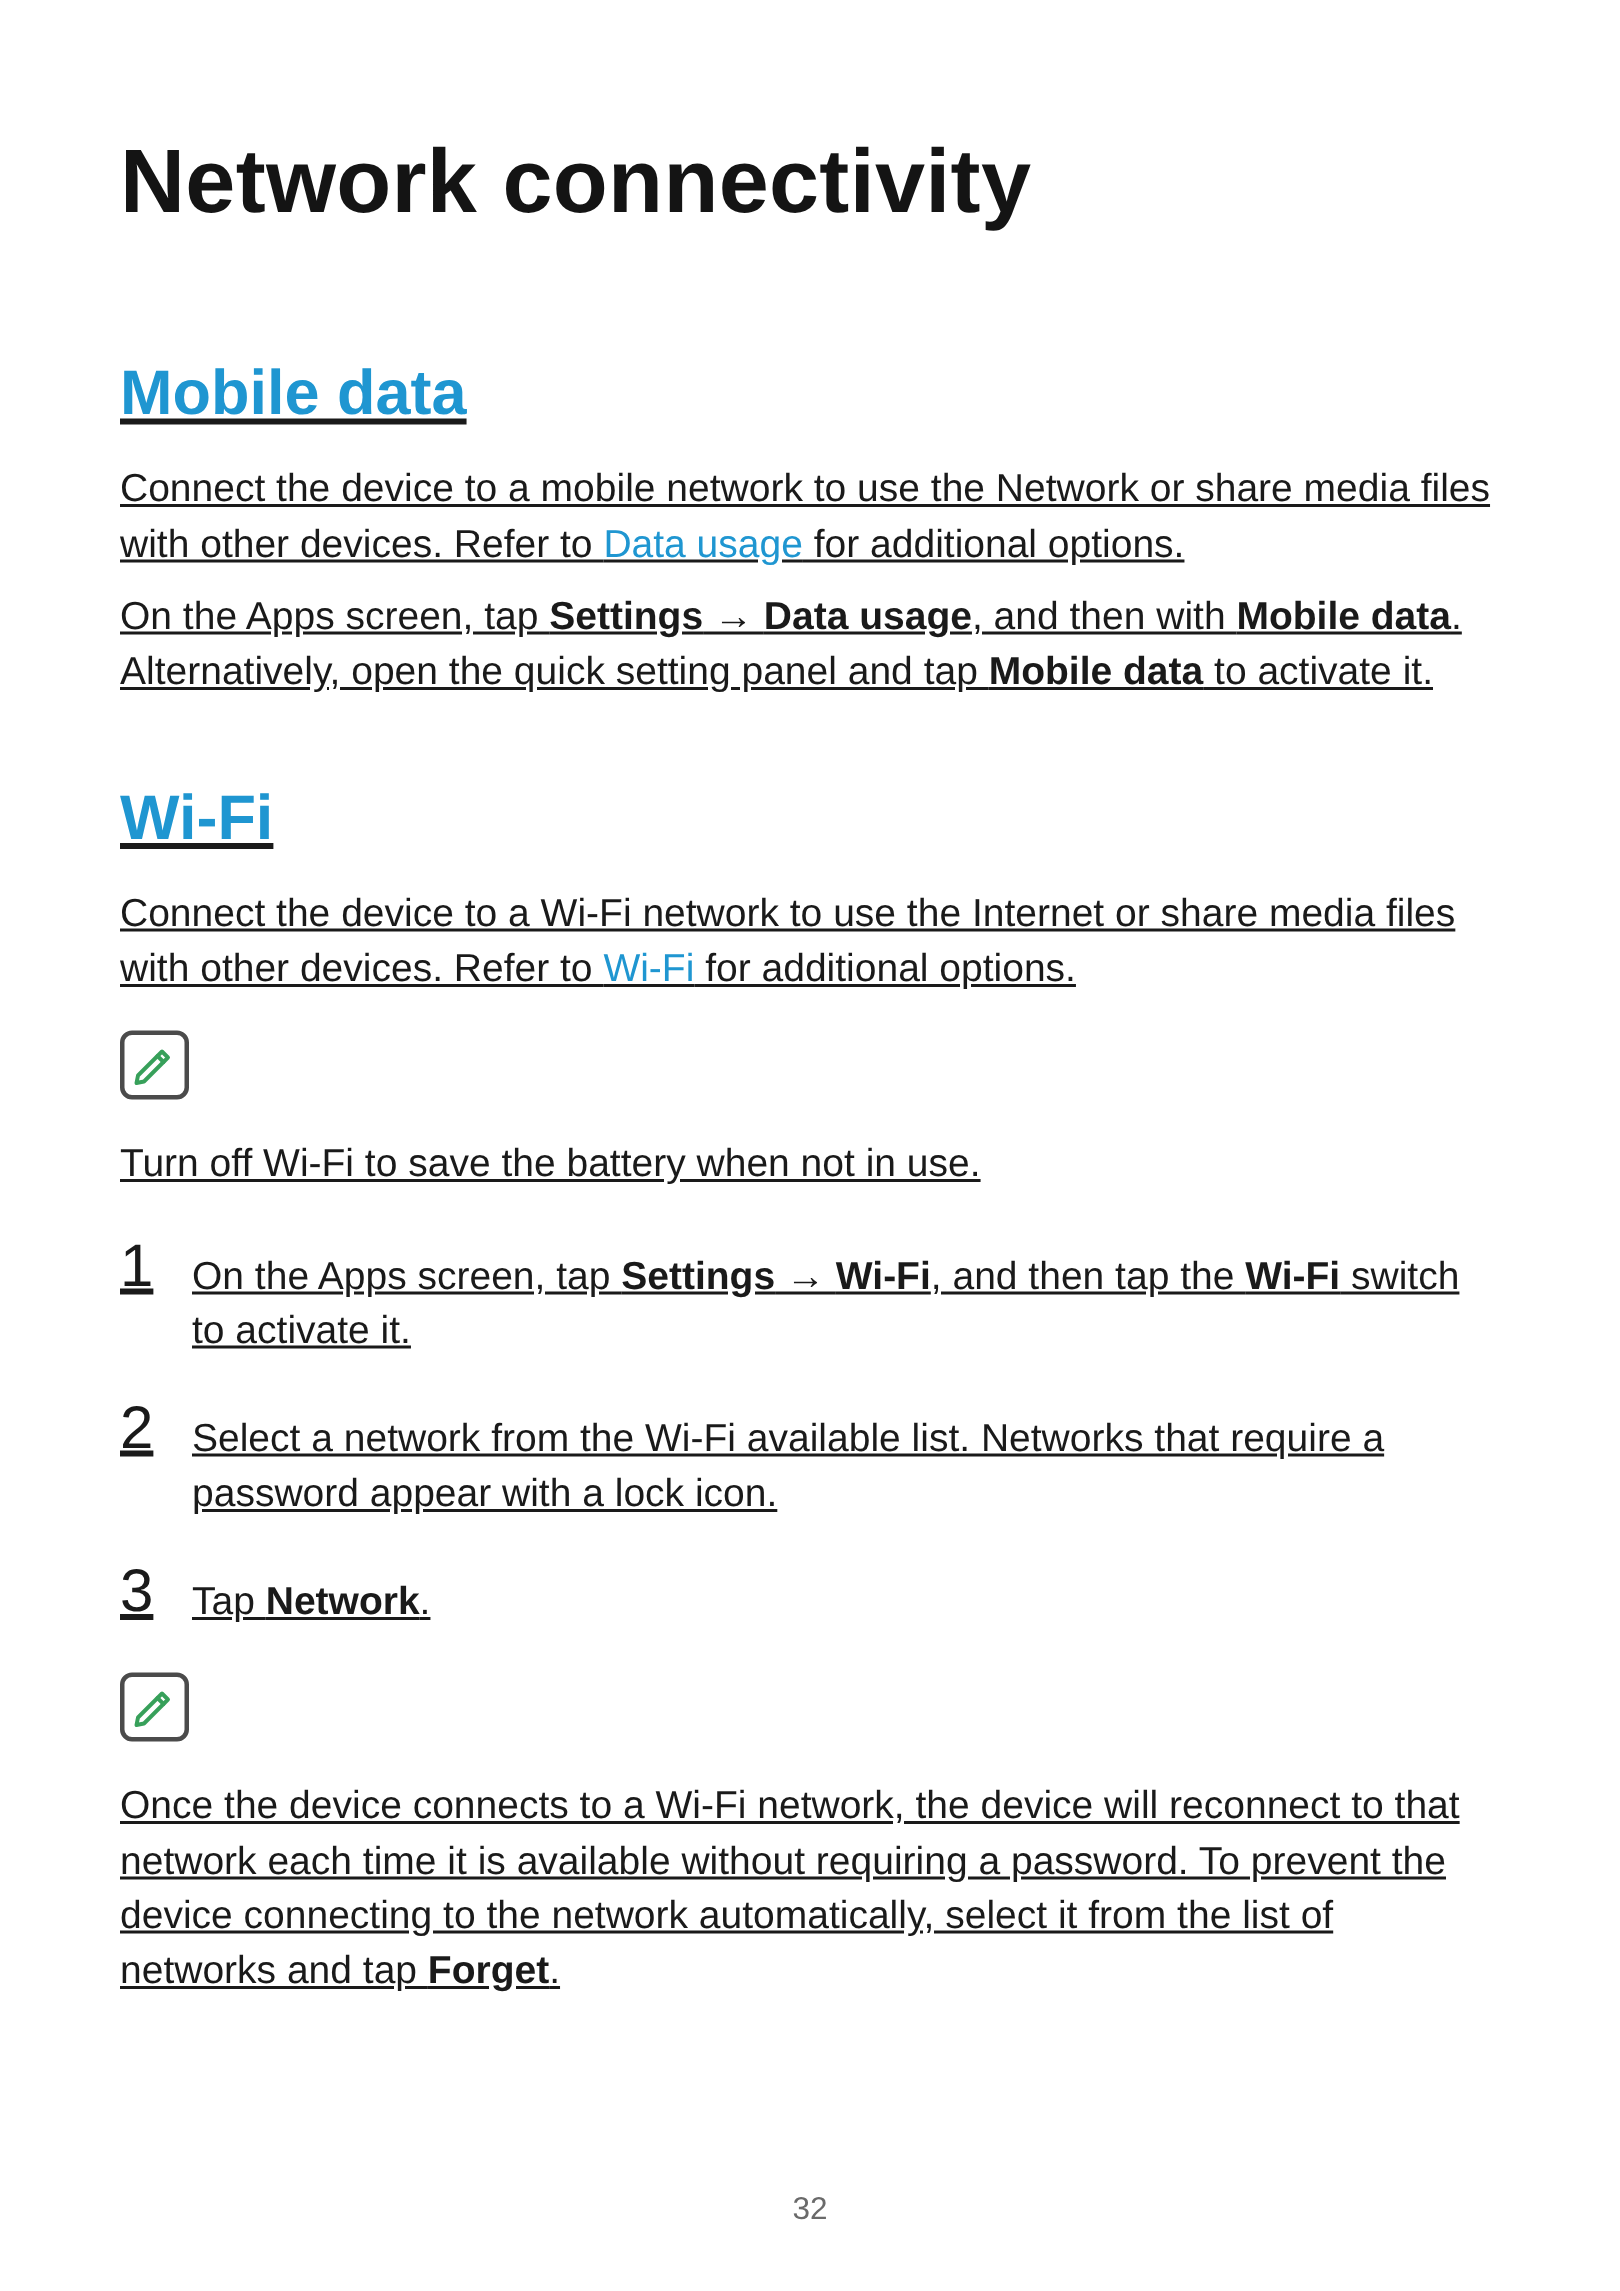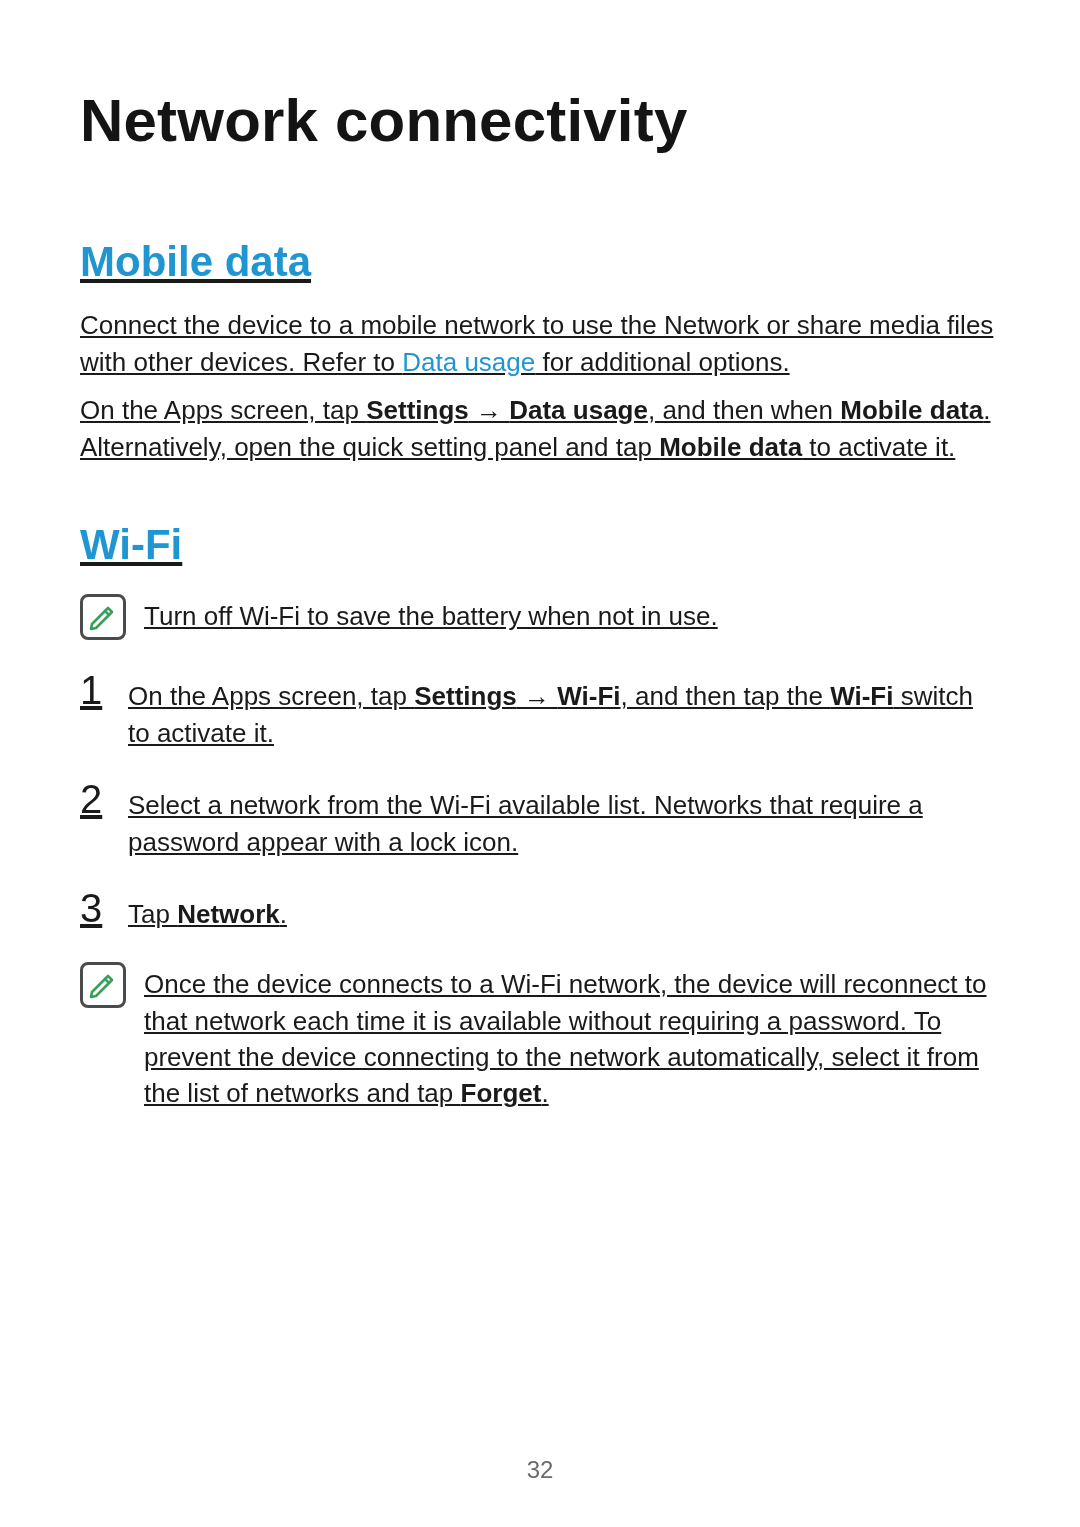--- a/index.html
+++ b/index.html
@@ -48,20 +48,21 @@
     text-decoration: none;
   }
   .bold { font-weight: 700; }
   .arrow { font-weight: 400; }
   
   .note-row {
     display: flex;
     align-items: flex-start;
     gap: 18px;
     margin: 22px 0 30px 0;
+    flex-direction: column;
   }
   .note-row.spaced { margin-top: 14px; margin-bottom: 0; }
   .note-icon {
     flex: 0 0 46px;
     width: 46px;
     height: 46px;
     border: 3px solid #4b4b4b;
     border-radius: 8px;
     box-sizing: border-box;
     display: flex;
@@ -87,46 +88,49 @@
     text-align: left;
     font-family: "Segoe UI Light", "Segoe UI", "Helvetica Neue", Arial, sans-serif;
   }
   .step-text { flex: 1 1 auto; padding-top: 8px; }
   .steps-block { margin-top: 20px; }
   .page-number {
     position: absolute;
     bottom: 40px;
     left: 0; right: 0;
     text-align: center;
-    font-size: 24px;
+    font-size: 21px;
     color: #6a6a6a;
   }
 </style>
 </head>
 <body>
 
 <div class="page">
 
   <h1 class="page-title">Network connectivity</h1>
 
   <div class="section">
     <h2 class="section-heading">Mobile data</h2>
 
     <p class="body">
       <span>Connect the device to a mobile network to use the Network or share media files with other devices. Refer to </span><a class="xref" href="#">Data usage</a><span> for additional options.</span>
     </p>
 
     <p class="body">
-      <span>On the Apps screen, tap </span><span class="bold">Settings</span><span class="arrow"> → </span><span class="bold">Data usage</span><span>, and then when </span><span class="bold">Mobile data</span><span>. Alternatively, open the quick setting panel and tap </span><span class="bold">Mobile data</span><span> to activate it.</span>
+      <span>On the Apps screen, tap </span><span class="bold">Settings</span><span class="arrow"> → </span><span class="bold">Data usage</span><span>, and then with </span><span class="bold">Mobile data</span><span>. Alternatively, open the quick setting panel and tap </span><span class="bold">Mobile data</span><span> to activate it.</span>
     </p>
   </div>
 
   <div class="section">
     <h2 class="section-heading">Wi-Fi</h2>
 
+    <p class="body">
+      <span>Connect the device to a Wi-Fi network to use the Internet or share media files with other devices. Refer to </span><a class="xref" href="#">Wi-Fi</a><span> for additional options.</span>
+    </p>
 
     <div class="note-row">
       <div class="note-icon">
         <svg viewBox="0 0 30 30">
           <path d="M4 22 L20 6 L24 10 L8 26 L3 27 L4 22 Z" fill="none" stroke="#37a05a" stroke-width="2.6" stroke-linejoin="round" stroke-linecap="round"></path>
           <line x1="17" y1="9" x2="21" y2="13" stroke="#37a05a" stroke-width="2.6" stroke-linecap="round"></line>
         </svg>
       </div>
       <div class="note-text">Turn off Wi-Fi to save the battery when not in use.</div>
     </div>

